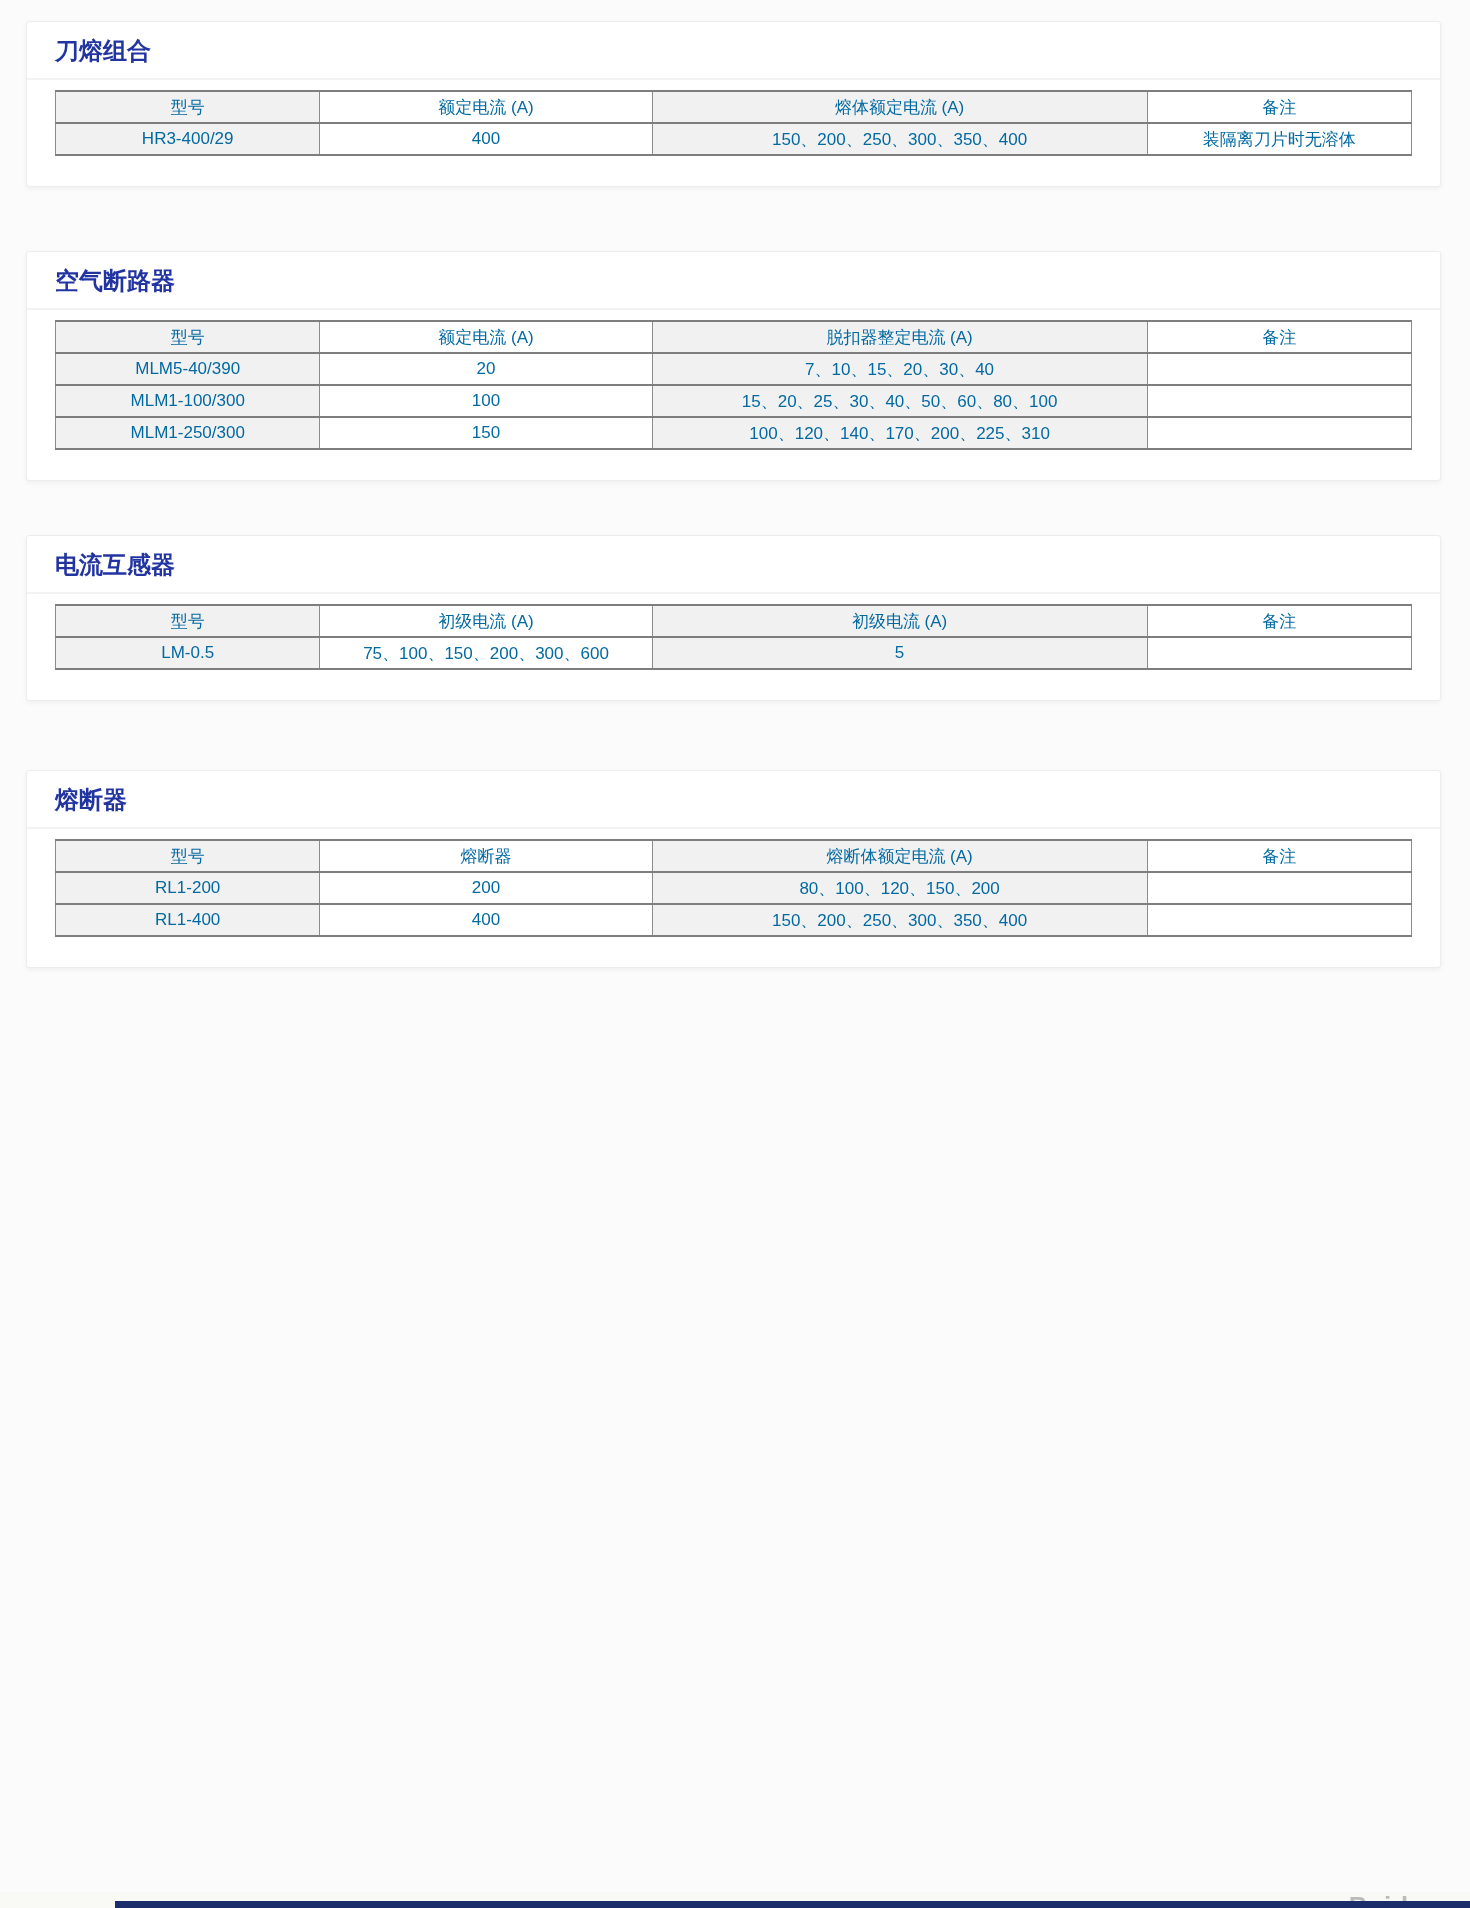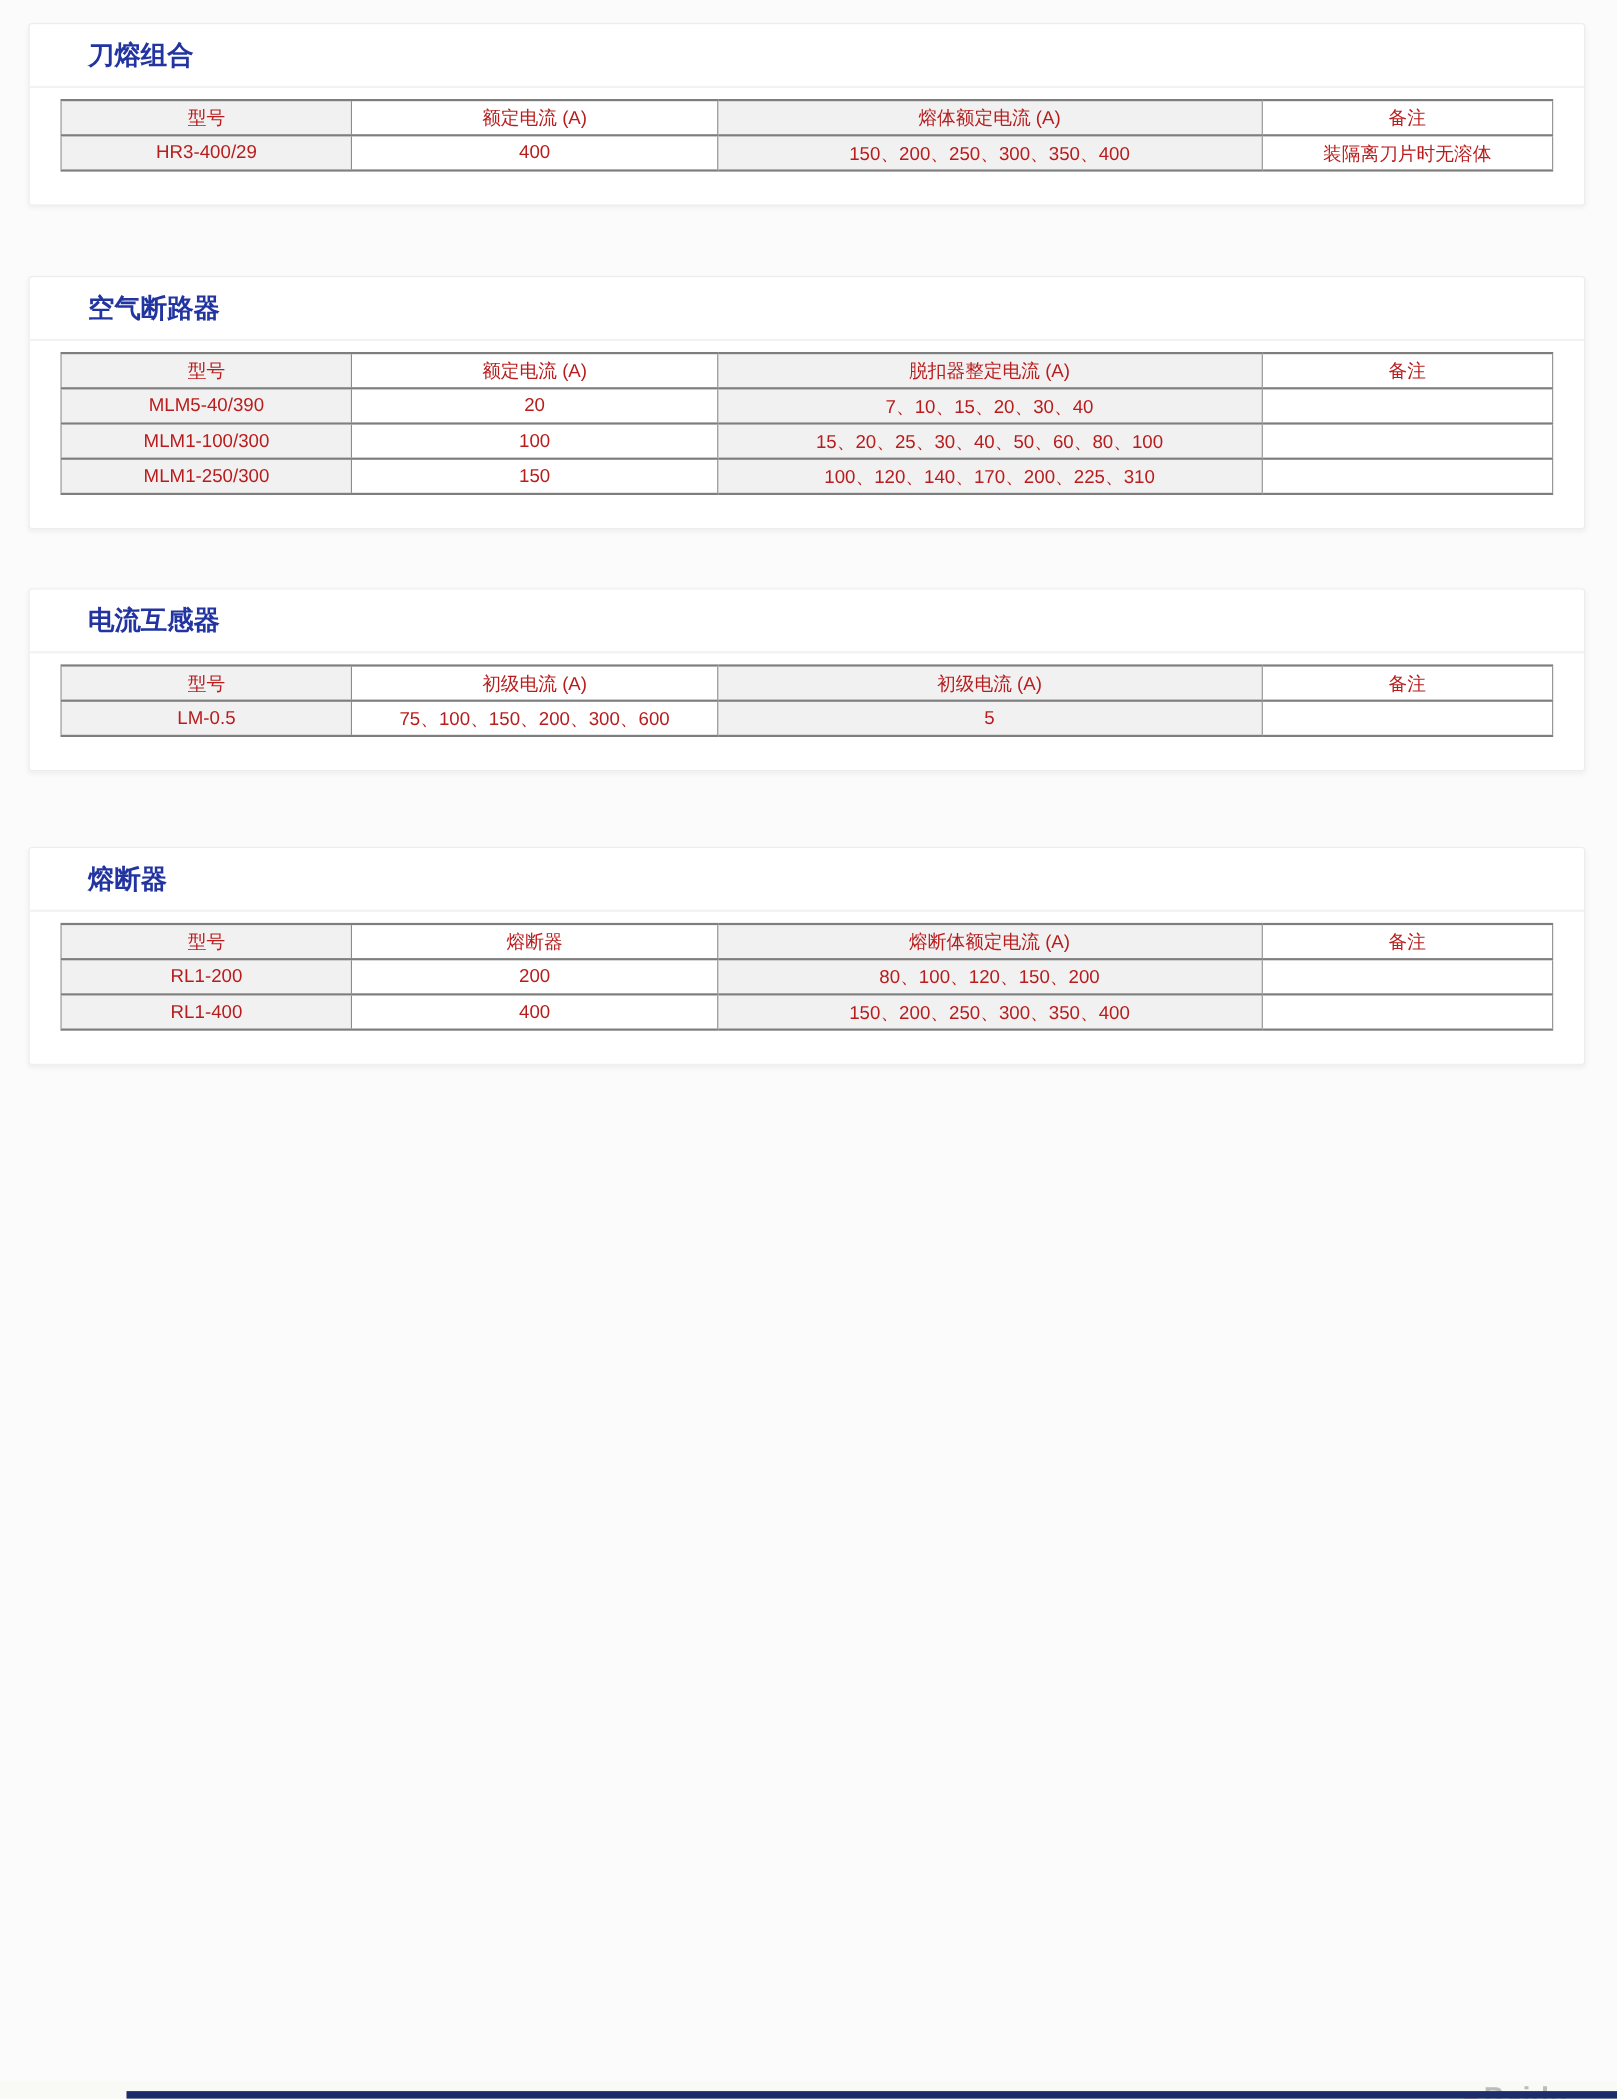--- a/index.html
+++ b/index.html
@@ -23,35 +23,34 @@
   .gap-c { height:69px; }
   .card-head {
     padding:13px 28px 11px 28px;
     border-bottom:2px solid #f2f2f3;
   }
   .card-title {
     font-size:24px;
     font-weight:bold;
     color:#2234a0;
     line-height:32px;
-    margin-left:25px;
   }
   .card-body { padding:10px 28px 30px 28px; }
   table.spec-table {
     width:100%;
     border-collapse:collapse;
     table-layout:fixed;
   }
   table.spec-table th, table.spec-table td {
     height:32px;
     text-align:center;
     vertical-align:middle;
     font-size:17px;
     font-weight:normal;
-    color:#b91c1c;
+    color:#0369a1;
     border-left:1px solid #8c8c8c;
     border-right:1px solid #8c8c8c;
     border-top:2px solid #7e7e7e;
     border-bottom:2px solid #7e7e7e;
     white-space:nowrap;
     overflow:hidden;
   }
   table.spec-table th:nth-child(odd), table.spec-table td:nth-child(odd) {
     background:#f1f1f2;
   }

